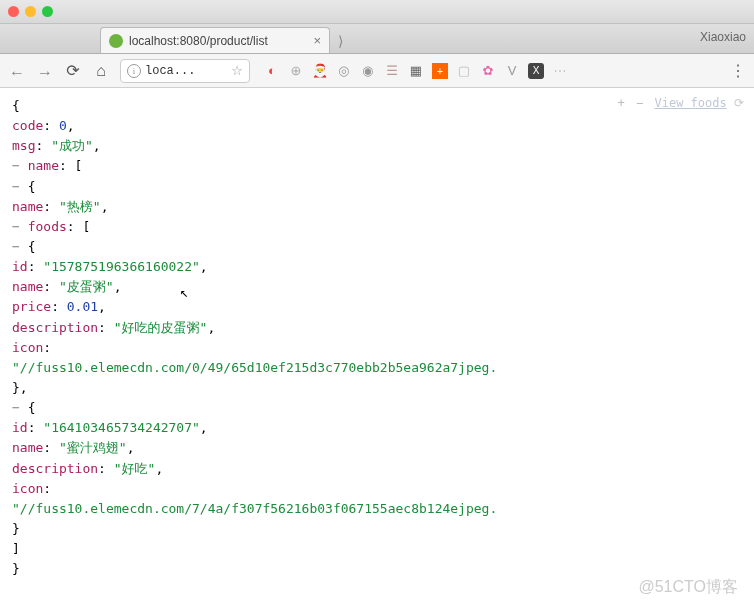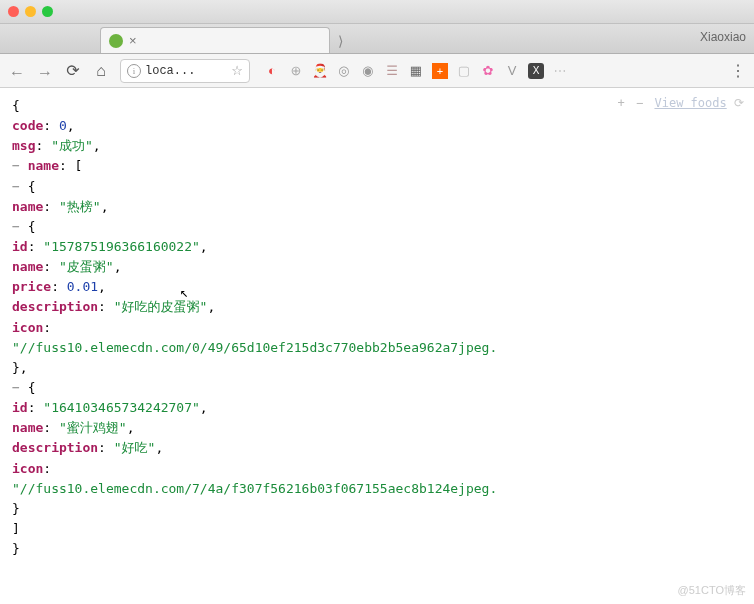--- a/index.html
+++ b/index.html
@@ -103,31 +103,31 @@
     .view-source {
       position: absolute;
       right: 4px;
       top: 4px;
       font-size: 12px;
       color: #bbb;
       padding: 2px 6px;
     }
     .view-source a { color: #bfc8d8; text-decoration: underline; }
     .plusminus { color: #bbb; margin-right: 4px; }
-    .k { color: #a71d5d; font-weight: bold; } 
+    .k { color: #a71d5d; font-weight: normal; } 
     .str { color: #1c8c3b; } 
     .num { color: #1c3faa; } 
     .toggle { color: #888; }
     .black { color: #000; }
 
     .watermark {
       position: absolute;
-      right: 8px;
+      right: 16px;
       bottom: 6px;
-      font-size: 11px;
+      font-size: 16px;
       color: #ccc;
       margin-top: 16px;
     }
     .cursor {
       position: absolute;
       left: 180px;
       top: 194px;
       font-size: 14px;
       color: #000;
       pointer-events: none;
@@ -141,20 +141,21 @@
   <div class="traffic-lights">
     <div class="light red"></div>
     <div class="light yellow"></div>
     <div class="light green"></div>
   </div>
 </div>
 
 <div class="tab-strip">
   <div class="tab">
     <div class="favicon"></div>
+    <span class="tab-title">localhost:8080/product/list</span>
     <span class="tab-close">×</span>
   </div>
   <span style="color:#888;margin:0 8px 4px;font-size:14px;">⟩</span>
   <span class="user-label">Xiaoxiao</span>
 </div>
 
 <div class="toolbar">
   <span class="nav-btn">←</span>
   <span class="nav-btn">→</span>
   <span class="nav-btn enabled">⟳</span>
@@ -190,20 +191,21 @@
     <span style="color:#ccc;"> ⟳</span>
   </div>
 
   <div class="json">
 <span class="line black">{</span>
 <span class="line">    <span class="k">code</span><span class="black">: </span><span class="num">0</span><span class="black">,</span></span>
 <span class="line">    <span class="k">msg</span><span class="black">: </span><span class="str">"成功"</span><span class="black">,</span></span>
 <span class="line">  <span class="toggle">−</span> <span class="k">name</span><span class="black">: [</span></span>
 <span class="line">      <span class="toggle">−</span> <span class="black">{</span></span>
 <span class="line">            <span class="k">name</span><span class="black">: </span><span class="str">"热榜"</span><span class="black">,</span></span>
+<span class="line">          <span class="toggle">−</span> <span class="k">foods</span><span class="black">: [</span></span>
 <span class="line">              <span class="toggle">−</span> <span class="black">{</span></span>
 <span class="line">                    <span class="k">id</span><span class="black">: </span><span class="str">"157875196366160022"</span><span class="black">,</span></span>
 <span class="line">                    <span class="k">name</span><span class="black">: </span><span class="str">"皮蛋粥"</span><span class="black">,</span></span>
 <span class="line">                    <span class="k">price</span><span class="black">: </span><span class="num">0.01</span><span class="black">,</span></span>
 <span class="line">                    <span class="k">description</span><span class="black">: </span><span class="str">"好吃的皮蛋粥"</span><span class="black">,</span></span>
 <span class="line">                    <span class="k">icon</span><span class="black">:</span></span>
 <span class="line">                    <span class="str">"//fuss10.elemecdn.com/0/49/65d10ef215d3c770ebb2b5ea962a7jpeg.</span></span>
 <span class="line">                <span class="black">},</span></span>
 <span class="line">              <span class="toggle">−</span> <span class="black">{</span></span>
 <span class="line">                    <span class="k">id</span><span class="black">: </span><span class="str">"164103465734242707"</span><span class="black">,</span></span>

